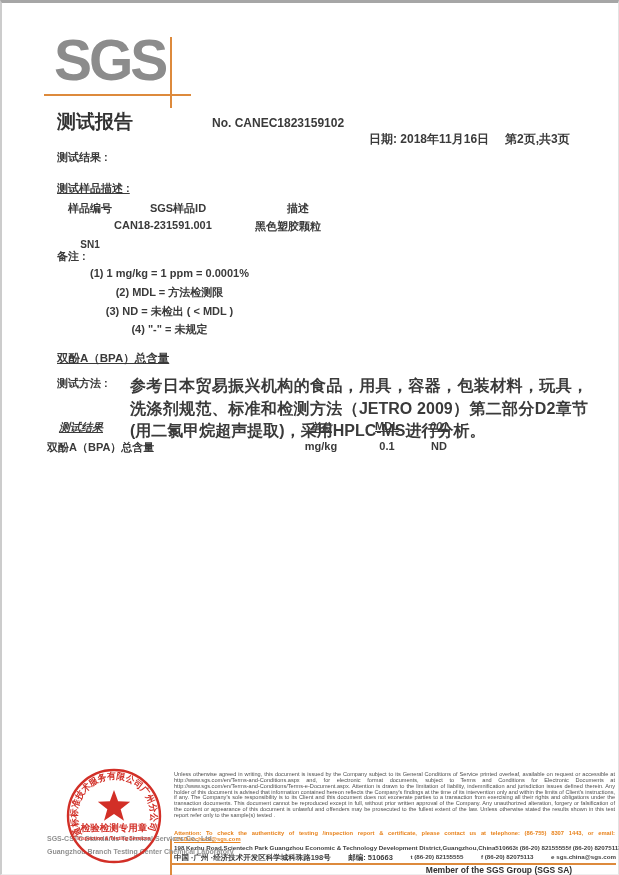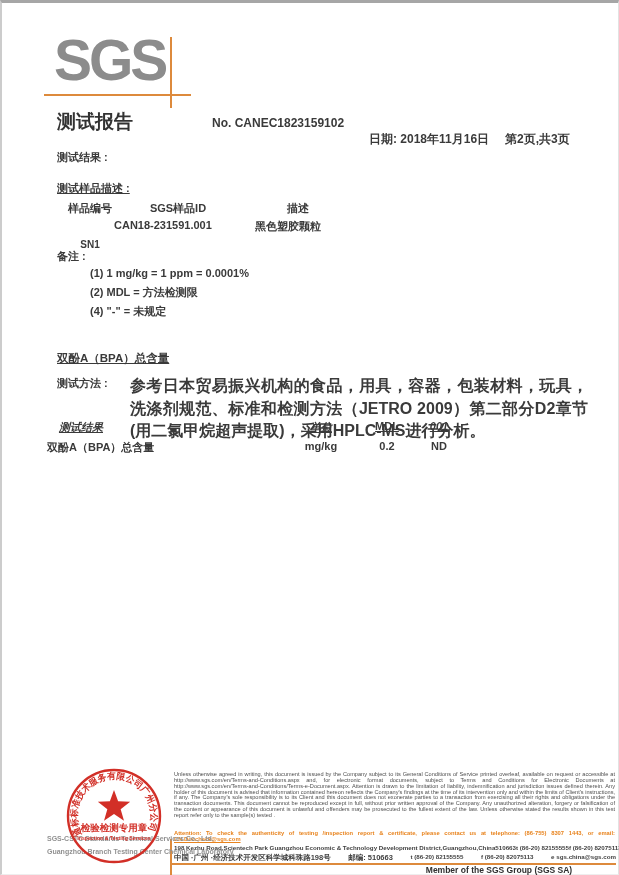--- a/index.html
+++ b/index.html
@@ -42,21 +42,21 @@
   .st-h1 { left: 53px;  top: 198px; width: 70px;  text-align: center; font-size: 11px; font-weight: 700; }
   .st-h2 { left: 112px; top: 198px; width: 128px; text-align: center; font-size: 11px; font-weight: 700; }
   .st-h3 { left: 253px; top: 198px; font-size: 11px; font-weight: 700; margin-left: 32px; }
   .st-v1 { left: 53px;  top: 216px; width: 70px;  text-align: center; font-size: 10px; margin-top: 20px; }
   .st-v2 { left: 112px; top: 216px; width: 128px; text-align: left; font-size: 11px; }
   .st-v3 { left: 253px; top: 216px; font-size: 11px; }
 
   
   .label-notes { left: 55px; top: 246px; font-size: 11px; }
   .notes-list  { left: 88px; top: 263px; font-size: 11px; }
-  .notes-list > div { height: 18.8px; line-height: 14px; }
+  .notes-list > div { height: 18.8px; line-height: 14px; text-align: center; }
 
   
   .bpa-title    { left: 55px; top: 348px; font-size: 11.5px; font-weight: 700; text-decoration: underline; }
   .method-label { left: 55px; top: 373px; font-size: 11px; }
   .method-text  { left: 128px; top: 372px; width: 458px; font-size: 16px; line-height: 22.5px; text-align: justify; }
 
   
   .rt-head { font-size: 11px; font-weight: 600; text-decoration: underline; }
   .rt-item-h   { left: 57px;  top: 417px; font-style: italic; }
   .rt-unit-h   { left: 289px; top: 417px; width: 60px; text-align: center; font-style: italic; }
@@ -117,34 +117,35 @@
   <div class="abs st-h2 zh">SGS样品ID</div>
   <div class="abs st-h3 zh">描述</div>
   <div class="abs st-v1 zh">SN1</div>
   <div class="abs st-v2 zh">CAN18-231591.001</div>
   <div class="abs st-v3 zh">黑色塑胶颗粒</div>
 
   <div class="abs label-notes zh">备注 :</div>
   <div class="abs notes-list zh">
     <div>(1) 1 mg/kg = 1 ppm = 0.0001%</div>
     <div>(2) MDL = 方法检测限</div>
+    <div>(3) ND = 未检出 ( &lt; MDL )</div>
     <div>(4) "-" = 未规定</div>
   </div>
 
   <div class="abs bpa-title zh">双酚A（BPA）总含量</div>
   <div class="abs method-label zh">测试方法 :</div>
   <div class="abs method-text zh">参考日本贸易振兴机构的食品，用具，容器，包装材料，玩具，洗涤剂规范、标准和检测方法（JETRO 2009）第二部分D2章节(用二氯甲烷超声提取)，采用HPLC-MS进行分析。</div>
 
   <div class="abs rt-head rt-item-h zh">测试结果</div>
   <div class="abs rt-head rt-unit-h zh">单位</div>
   <div class="abs rt-head rt-mdl-h">MDL</div>
   <div class="abs rt-head rt-sample-h">001</div>
   <div class="abs rt-cell rt-item-v zh">双酚A（BPA）总含量</div>
   <div class="abs rt-cell rt-unit-v zh">mg/kg</div>
-  <div class="abs rt-cell rt-mdl-v zh">0.2</div>
+  <div class="abs rt-cell rt-mdl-v zh">0.1</div>
   <div class="abs rt-cell rt-sample-v zh">ND</div>
 
   <div class="abs company-gray company-line1">SGS-CSTC Standards Technical Services Co., Ltd.</div>
   <div class="abs company-gray company-line2">Guangzhou Branch Testing Center Chemical Laboratory</div>
 
   <svg class="abs stamp" viewBox="-55 -48 110 96">
     <circle cx="0" cy="0" r="46" fill="none" stroke="#d22f27" stroke-width="2.4"></circle>
     <path id="stamp-ring-path" d="M -32,18.5 A 37 37 0 1 1 32,18.5" fill="none"></path>
     <text font-size="9" font-weight="bold" fill="#d22f27">
       <textPath href="#stamp-ring-path" startOffset="0" textLength="150" lengthAdjust="spacingAndGlyphs">通标标准技术服务有限公司广州分公司</textPath>

